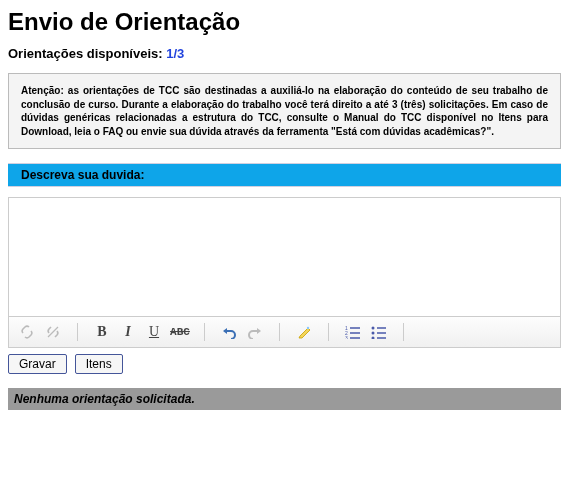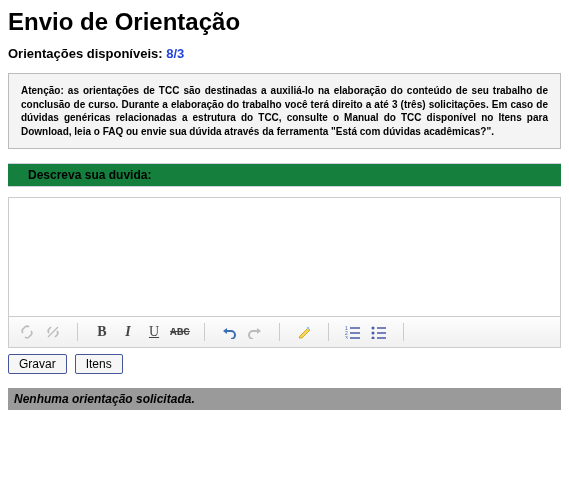--- a/index.html
+++ b/index.html
@@ -30,24 +30,24 @@
     border: 1px solid #bbb;
     background: #f4f4f4;
     padding: 10px 12px;
     font-size: 10px;
     font-weight: bold;
     text-align: justify;
     line-height: 1.35;
     margin-bottom: 14px;
   }
   .section-label {
-    background: #15803d;
+    background: #0ea5e9;
     border-top: 1px solid #d0d0e0;
     border-bottom: 1px solid #d0d0e0;
-    padding: 4px 20px;
+    padding: 4px 13px;
     font-size: 12px;
     font-weight: bold;
     margin-bottom: 10px;
   }
   .editor-wrap {
     border: 1px solid #ccc;
     width: 100%;
   }
   .editor-area {
     width: 100%;
@@ -120,21 +120,21 @@
   .uline { font-family: Georgia, serif; text-decoration: underline; font-size: 14px; }
   .strike { font-family: Liberation Mono, monospace; text-decoration: line-through; font-size: 11px; font-weight: bold; text-align: center; }
 </style>
 </head>
 <body>
 
 <h1 class="page-title">Envio de Orientação</h1>
 
 <div class="avail-row">
   <span>Orientações disponíveis:</span>
-  <span class="count">8/3</span>
+  <span class="count">1/3</span>
 </div>
 
 <div class="notice-box">Atenção: as orientações de TCC são destinadas a auxiliá-lo na elaboração do conteúdo de seu trabalho de conclusão de curso. Durante a elaboração do trabalho você terá direito a até 3 (três) solicitações. Em caso de dúvidas genéricas relacionadas a estrutura do TCC, consulte o Manual do TCC disponível no Itens para Download, leia o FAQ ou envie sua dúvida através da ferramenta "Está com dúvidas acadêmicas?".</div>
 
 <div class="section-label">Descreva sua duvida:</div>
 
 <div class="editor-wrap">
   <textarea class="editor-area" placeholder="" style=""></textarea>
 
   <div class="toolbar">

